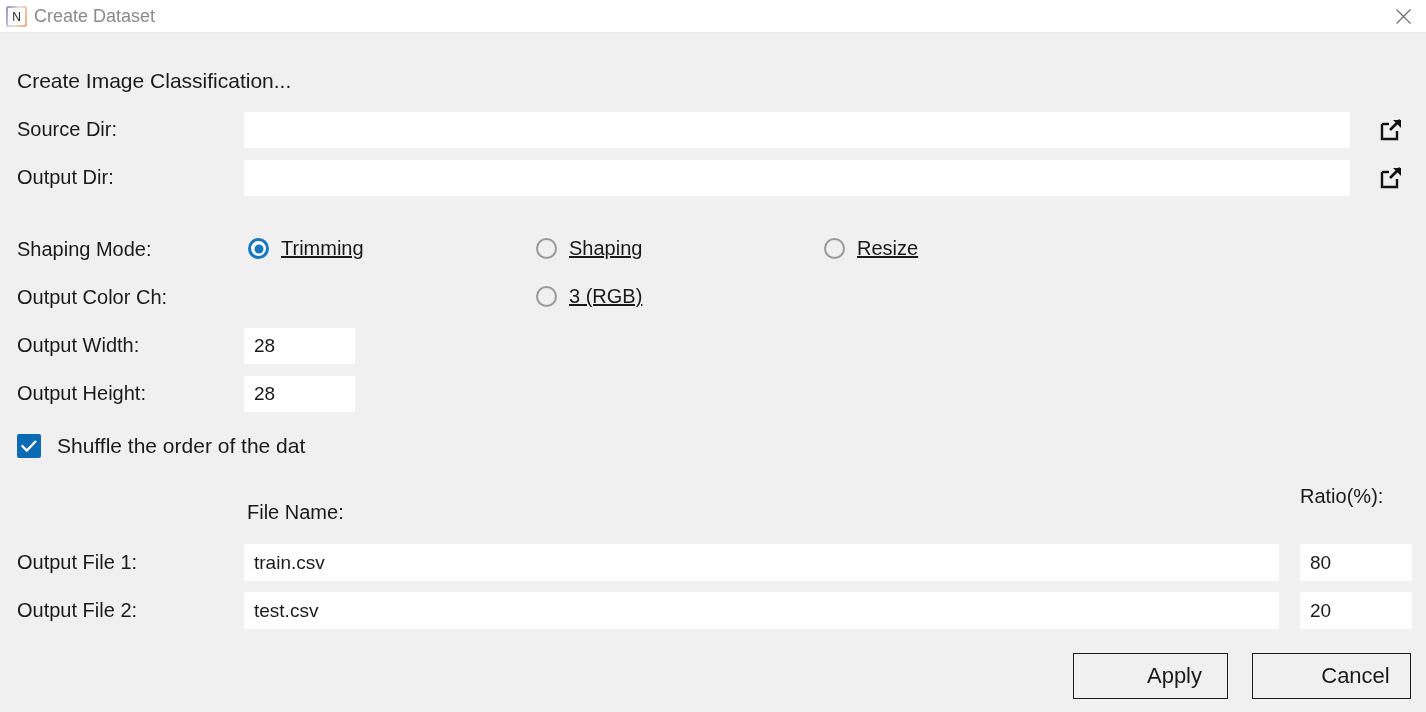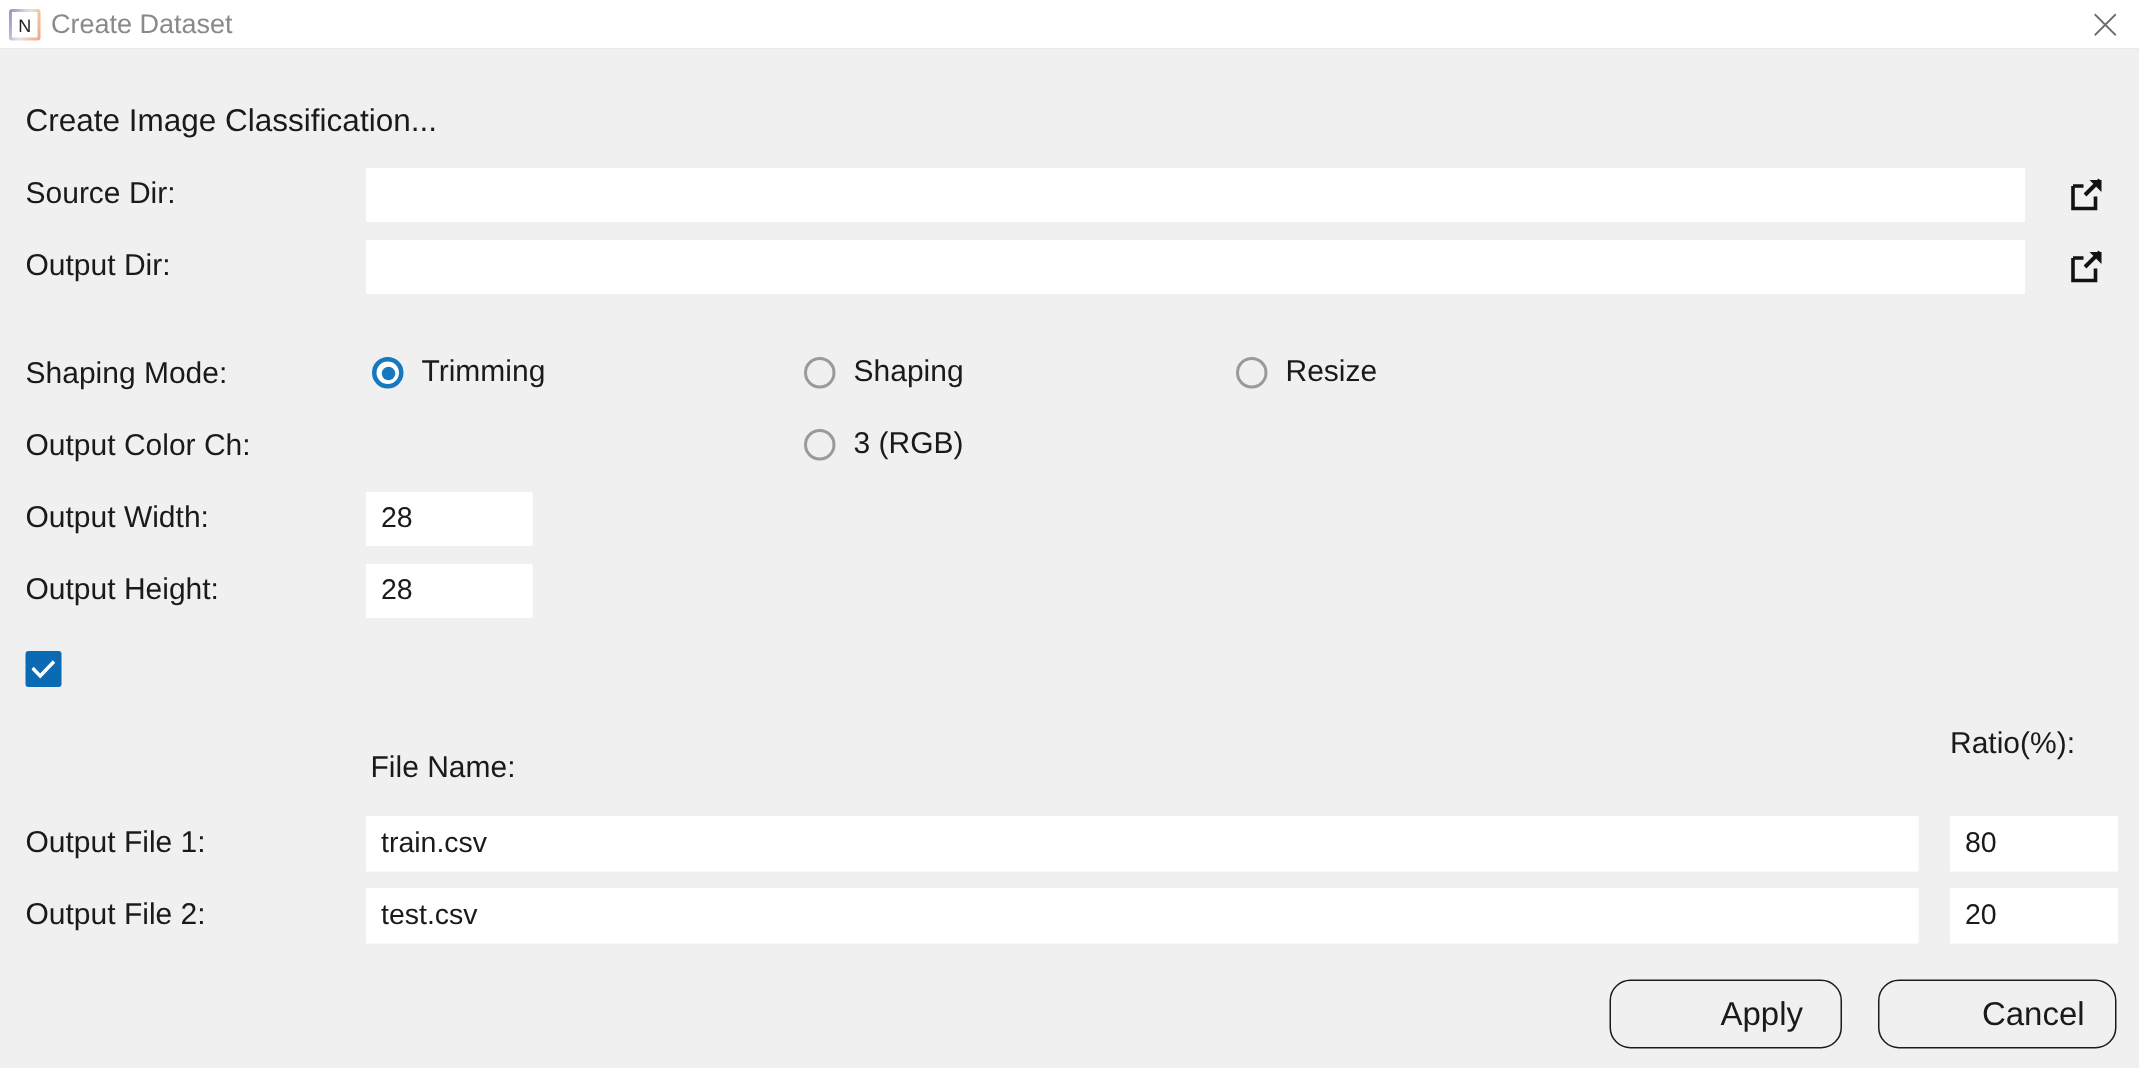--- a/index.html
+++ b/index.html
@@ -141,20 +141,21 @@
     width: 9px; height: 9px;
     border-radius: 50%;
     background: #1878be;
   }
   .radio-dot.off { border: 2px solid #9a9a9a; background: transparent; }
   .radio-label {
     margin-left: 12px;
     font-size: 20px;
     color: #1a1a1a;
     white-space: nowrap;
+    text-decoration: underline;
   }
 
   
   .check-row {
     position: absolute;
     left: 17px; top: 401px;
     display: flex;
     align-items: center;
     cursor: pointer;
   }
@@ -172,21 +173,21 @@
     font-size: 21px;
     color: #1a1a1a;
     white-space: nowrap;
   }
 
   
   .btn {
     position: absolute;
     background: #f0f0f0;
     border: 1px solid #1c1c1c;
-    border-radius: 14px;
+    border-radius: 0;
     font-family: "Liberation Sans", sans-serif;
     font-size: 22px;
     color: #1a1a1a;
     cursor: pointer;
     padding-left: 48px;
   }
 </style>
 </head>
 <body>
 
@@ -255,20 +256,21 @@
 
   <div class="lbl" style="left:17px; top:349px;">Output Height:</div>
   <input class="txtfield" style="left: 244px; top: 343px; width: 111px; height: 36px;" value="28">
 
   <div class="check-row">
     <span class="check-box">
       <svg width="16" height="13" viewBox="0 0 16 13">
         <path d="M1.5 6.2 L5.8 10.6 L14.2 1.8" stroke="#ffffff" stroke-width="2.3" fill="none" stroke-linecap="square" stroke-linejoin="miter"></path>
       </svg>
     </span>
+    <span class="check-label">Shuffle the order of the dat</span>
   </div>
 
   <div class="lbl" style="left:247px; top:468px;">File Name:</div>
   <div class="lbl" style="left:1300px; top:452px;">Ratio(%):</div>
 
   <div class="lbl" style="left:17px; top:518px;">Output File 1:</div>
   <input class="txtfield" style="left: 244px; top: 511px; width: 1035px; height: 37px;" value="train.csv">
   <input class="txtfield" style="left: 1300px; top: 511px; width: 112px; height: 37px;" value="80">
 
   <div class="lbl" style="left:17px; top:566px;">Output File 2:</div>

